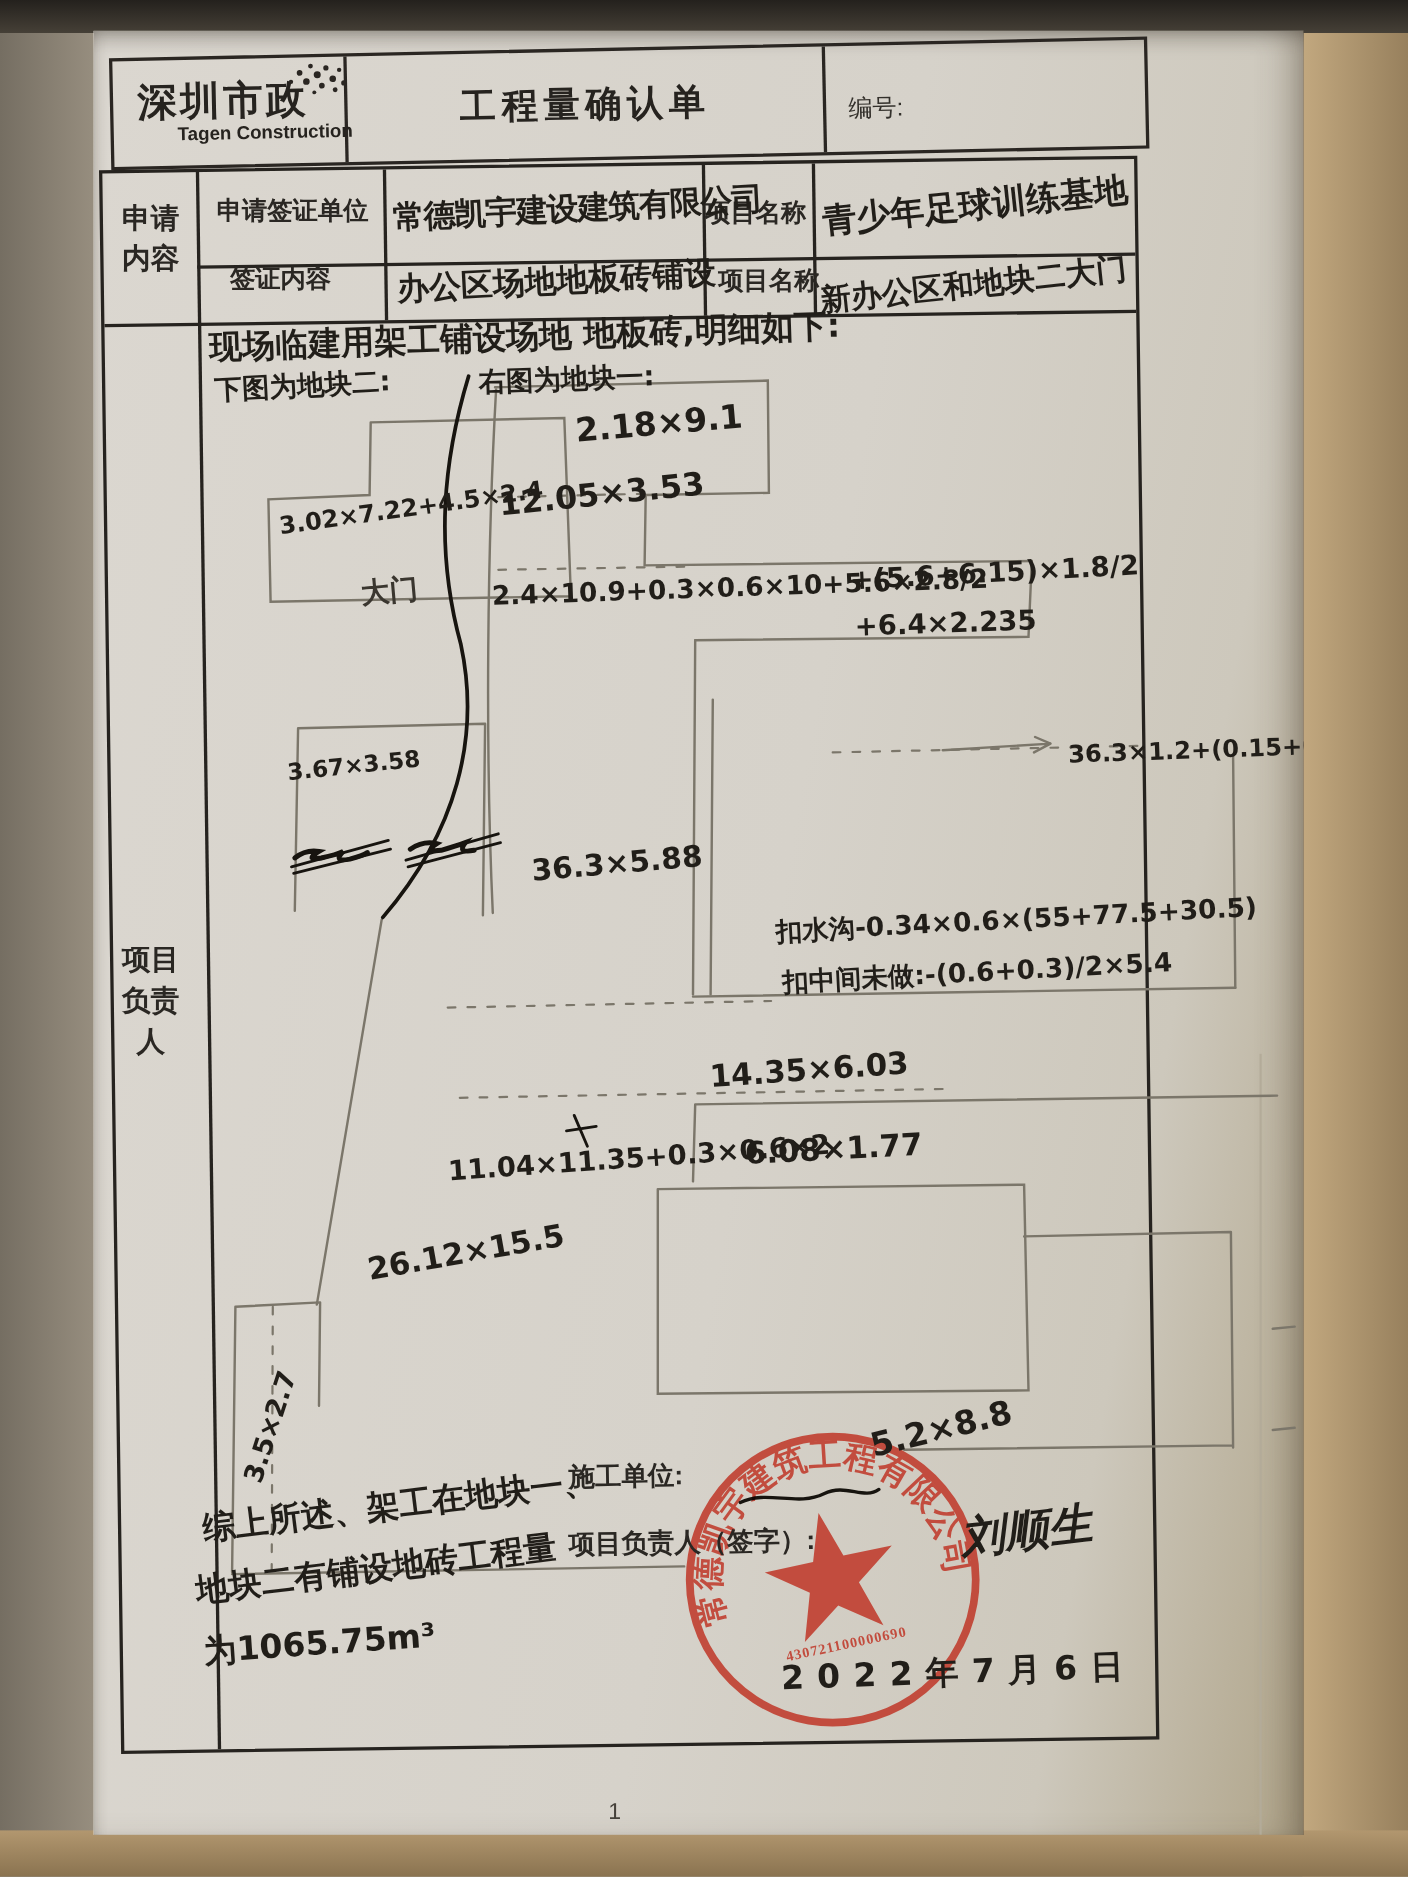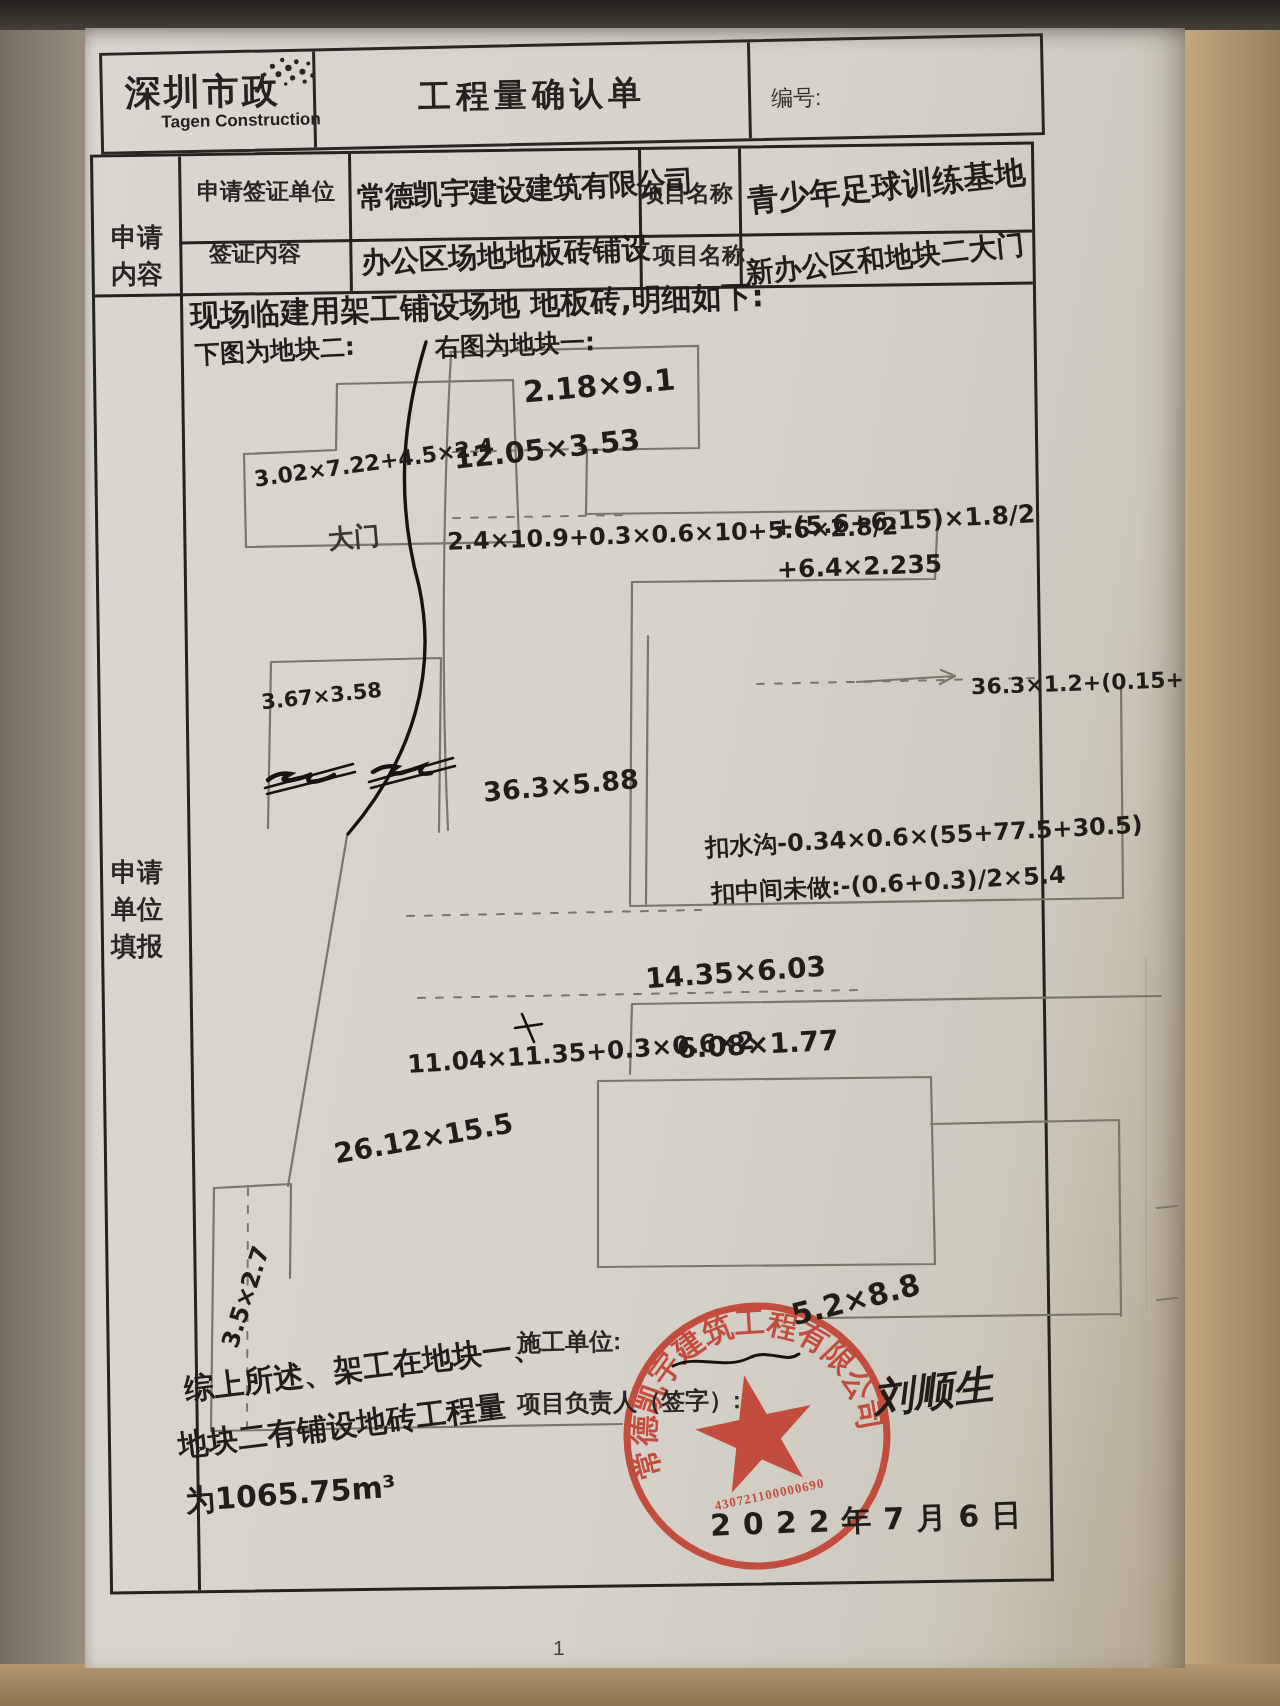--- a/index.html
+++ b/index.html
@@ -92,22 +92,22 @@
 
   <div class="tbl">
     <div class="vl vl-left"></div>
     <div class="hl hl-r1"></div>
     <div class="hl hl-r2"></div>
     <div class="vl vl-a"></div>
     <div class="vl vl-b"></div>
     <div class="vl vl-c"></div>
   </div>
 
-  <div class="pr seclabel" style="left:24px;top:152px;margin-top:39px;">申请内容</div>
-  <div class="pr seclabel" style="left:24px;top:826px;">申请单位填报</div>
+  <div class="pr seclabel" style="left:24px;top:152px;">申请内容</div>
+  <div class="pr seclabel" style="left:24px;top:826px;">项目负责人</div>
   <div class="pr cell-label" style="left:112px;top:148px;">申请签证单位</div>
   <div class="pr cell-label" style="left:556px;top:150px;">项目名称</div>
   <div class="pr cell-label" style="left:124px;top:210px;">签证内容</div>
   <div class="pr cell-label" style="left:568px;top:212px;">项目名称</div>
 
   <svg class="sk" width="1100" height="1640" viewBox="0 0 1100 1640">
     <g class="pencil">
       <path d="M365,324 L613,318 L614,420 L502,422 L501,486 L853,482"></path>
       <path d="M366,326 C358,470 356,650 363,802"></path>
       <path d="M853,482 L850,551 L547,554"></path>

